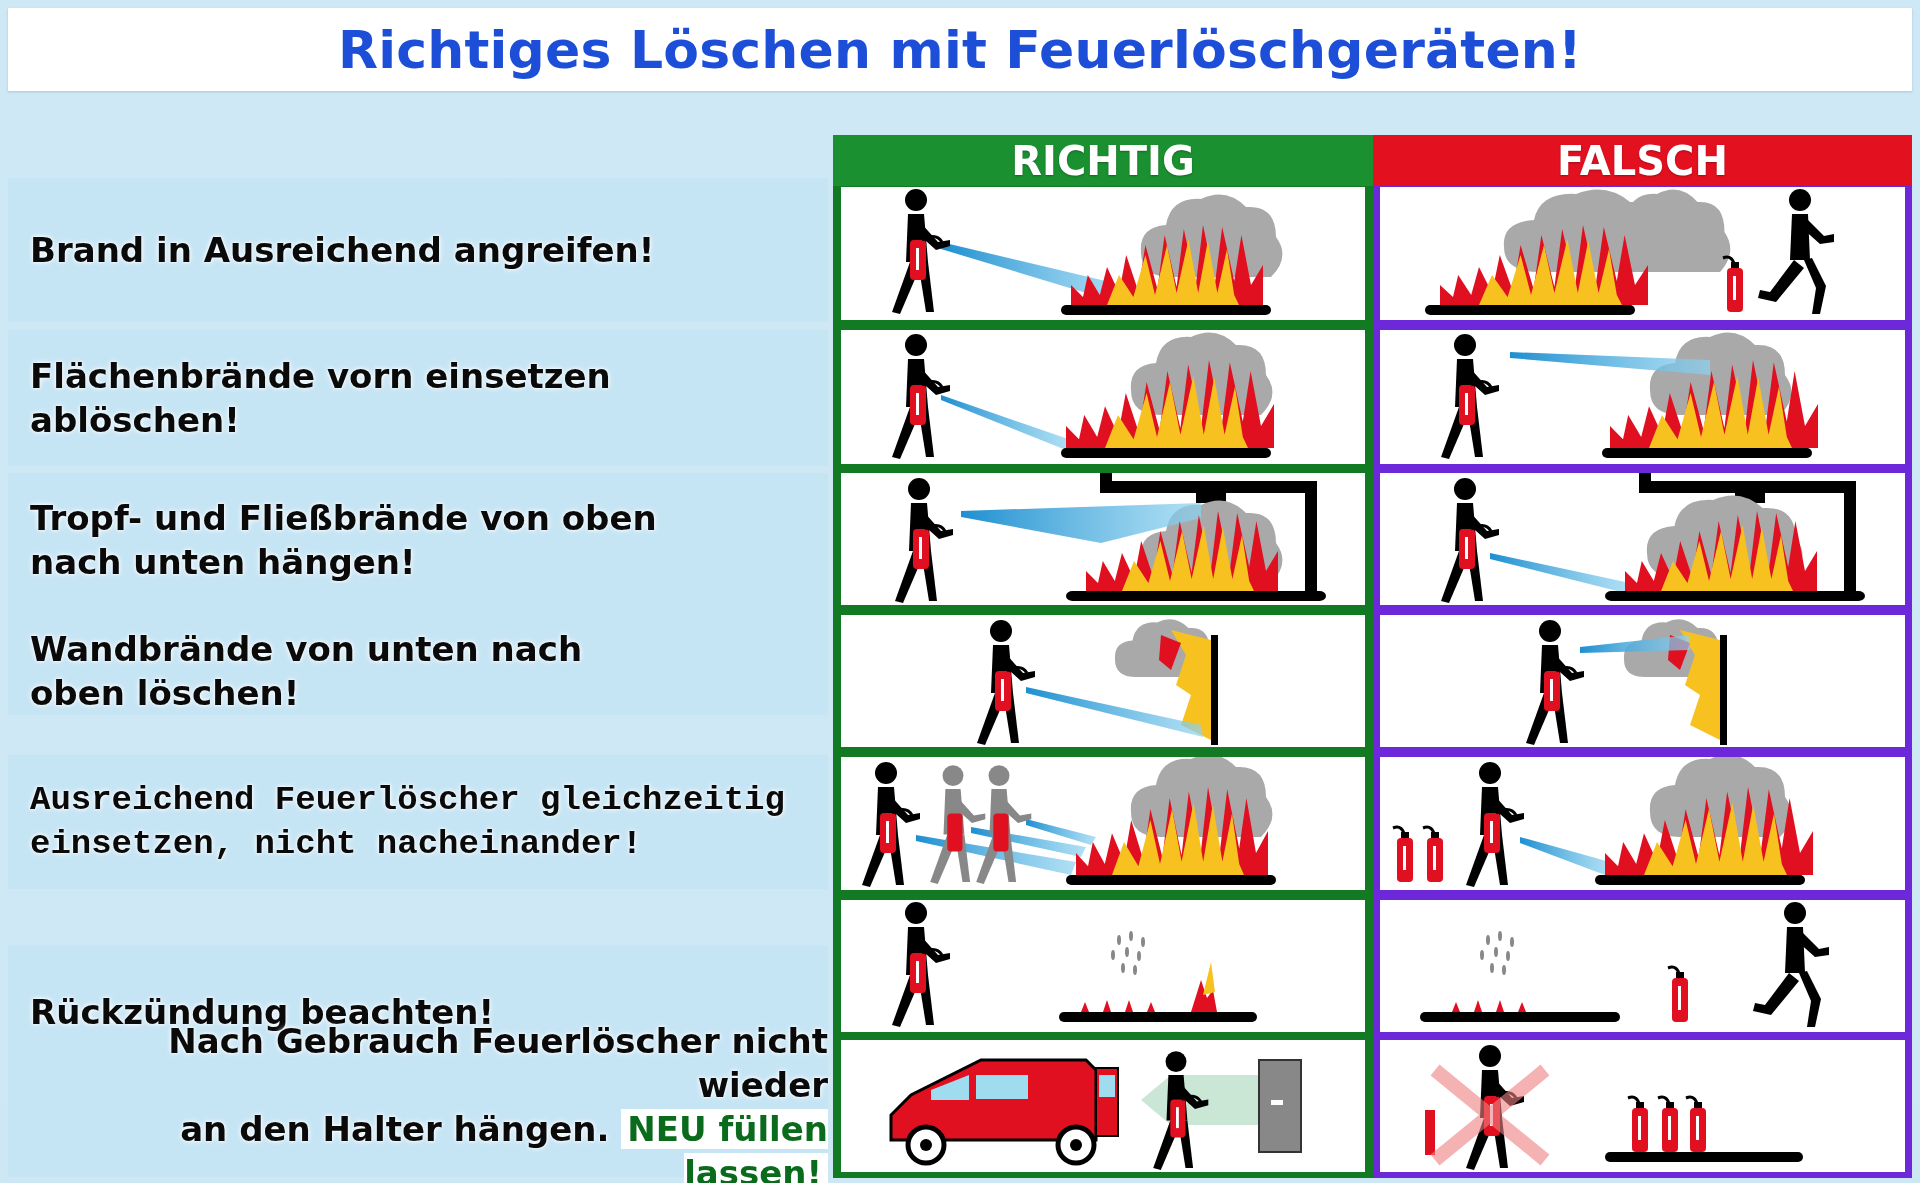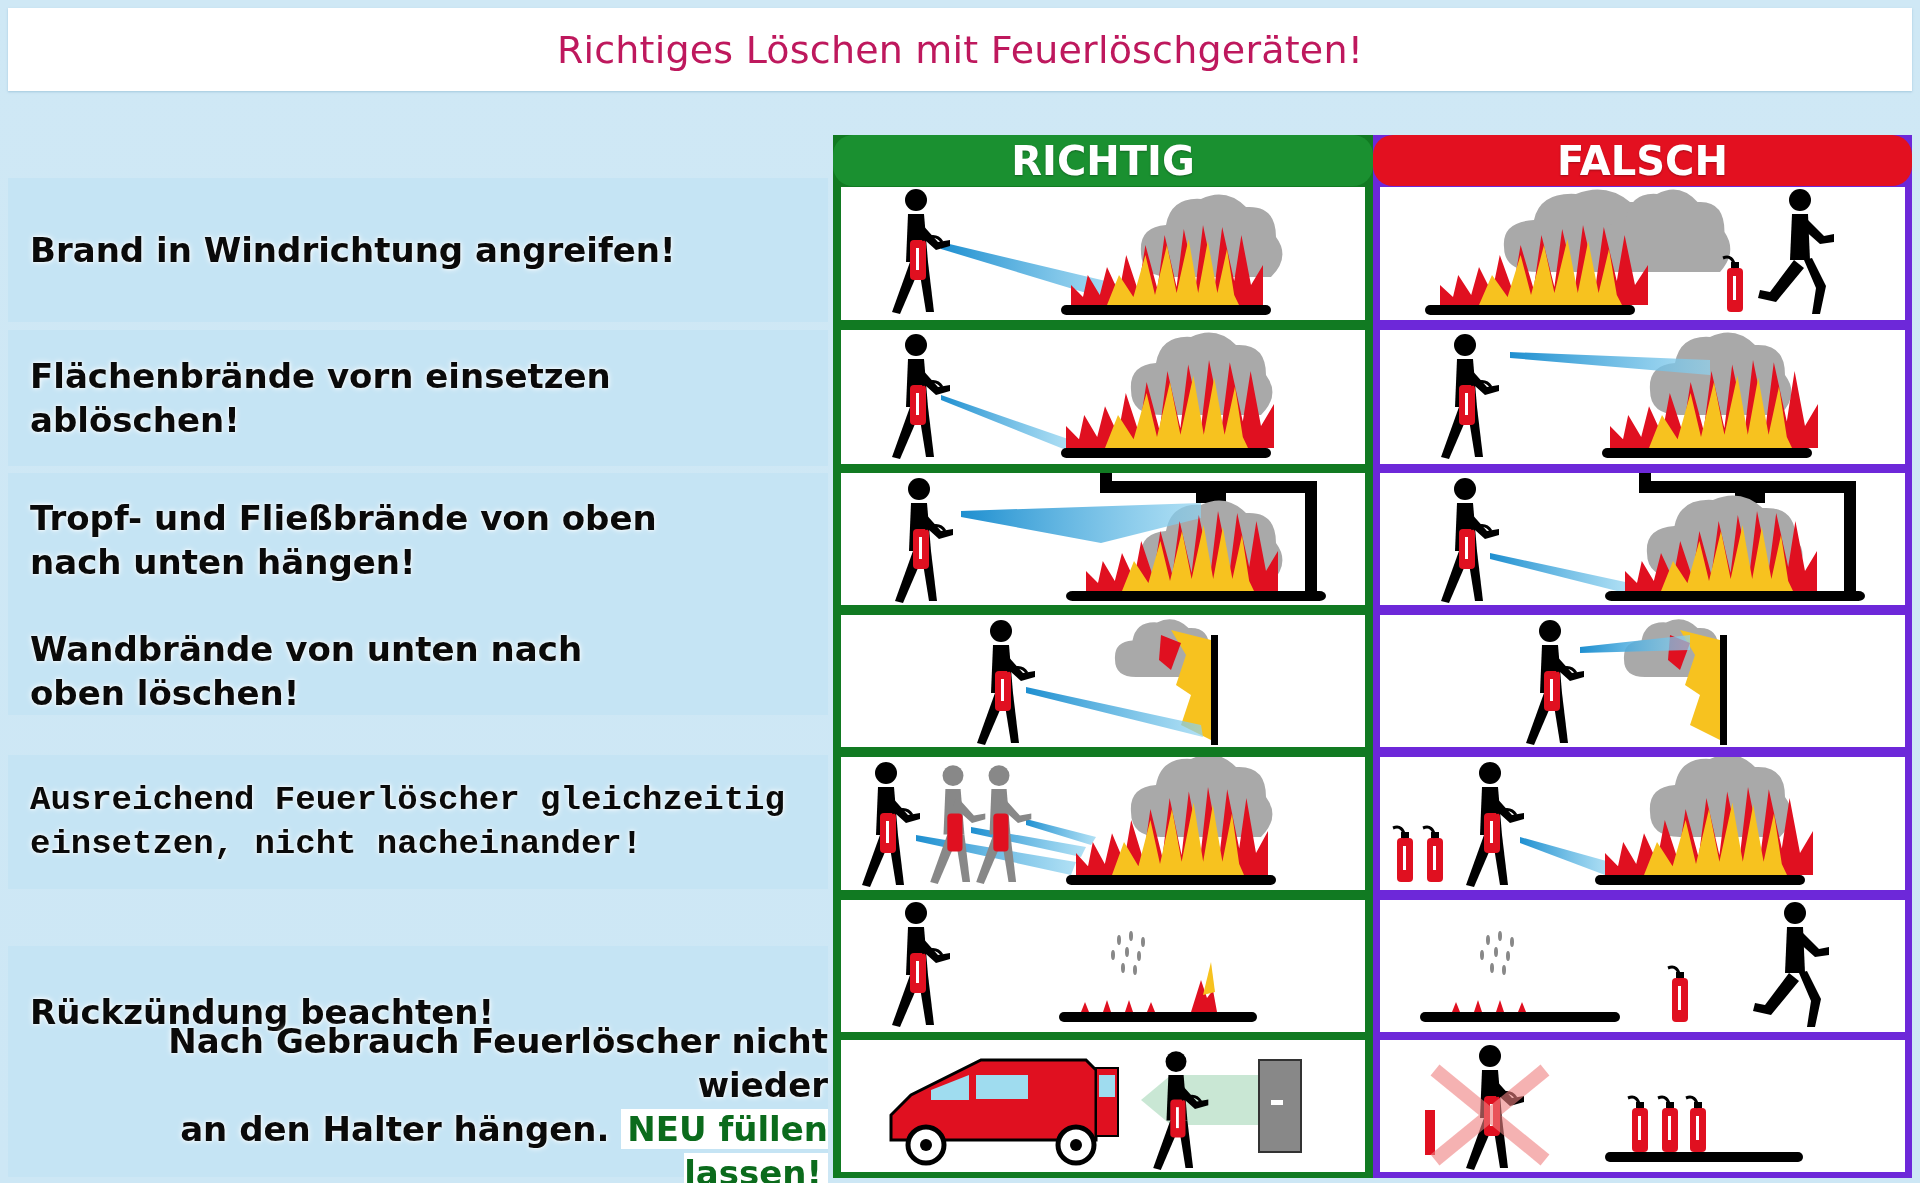--- a/index.html
+++ b/index.html
@@ -9,21 +9,21 @@
     background: linear-gradient(180deg, #cfe8f5 0%, #cde7f5 100%);
     font-family: "DejaVu Sans", "Liberation Sans", sans-serif;
   }
   .title-box {
     position: absolute; left: 8px; top: 8px; width: 1904px; height: 83px;
     background: #ffffff;
     display: flex; align-items: center; justify-content: center;
     box-shadow: 0 1px 2px rgba(120,170,200,0.5);
   }
   .title-text {
-    color: #be185d; font-weight: normal; font-size: 38px; letter-spacing: 0.2px;
+    color: #1d4ed8; font-weight: bold; font-size: 52px; letter-spacing: 0.2px;
   }
   .label-row {
     position: absolute; left: 8px; width: 820px;
     background: #c5e4f4;
     display: flex; align-items: center;
     padding-left: 22px;
   }
   .label-text {
     font-weight: bold; font-size: 34px; line-height: 44px; color: #0a0a0a;
     text-shadow: 0 0 6px #ffffff, 0 0 3px #ffffff;
@@ -35,21 +35,20 @@
   .col {
     position: absolute; top: 135px; height: 1043px;
   }
   .col-green { left: 833px; width: 540px; background: #117a22; }
   .col-red { left: 1373px; width: 539px; background: #6d28d9; }
   .col-head {
     position: absolute; left: 0; top: 0; right: 0; height: 51px;
     display: flex; align-items: center; justify-content: center;
     color: #ffffff; font-weight: bold; font-size: 40px;
     text-shadow: 0 1px 2px rgba(0,0,0,0.3);
-    border-radius: 20px;
   }
   .col-green .col-head { background: #1a9030; }
   .col-red .col-head { background: #e31020; }
   .cell {
     position: absolute; background: #ffffff;
   }
   .col-green .cell { left: 8px; width: 524px; }
   .col-red .cell { left: 7px; width: 525px; }
   .cell svg { width: 100%; height: 100%; display: block; }
 </style>
@@ -105,21 +104,21 @@
       <rect x="0" y="0" width="200" height="10" rx="5" fill="#000"></rect>
     </g>
   </defs>
 </svg>
 
 <div class="title-box">
   <span class="title-text">Richtiges Löschen mit Feuerlöschgeräten!</span>
 </div>
 
 <div class="label-row" style="top:178px;height:144px;">
-  <span class="label-text">Brand in Windrichtung angreifen!</span>
+  <span class="label-text">Brand in Ausreichend angreifen!</span>
 </div>
 <div class="label-row" style="top:330px;height:136px;">
   <span class="label-text">Flächenbrände vorn einsetzen ablöschen!</span>
 </div>
 <div class="label-row" style="top:473px;height:134px;">
   <span class="label-text">Tropf- und Fließbrände von oben
 nach unten hängen!</span>
 </div>
 <div class="label-row" style="top:583px;height:132px;align-items:flex-end;">
   <span class="label-text">Wandbrände von unten nach

